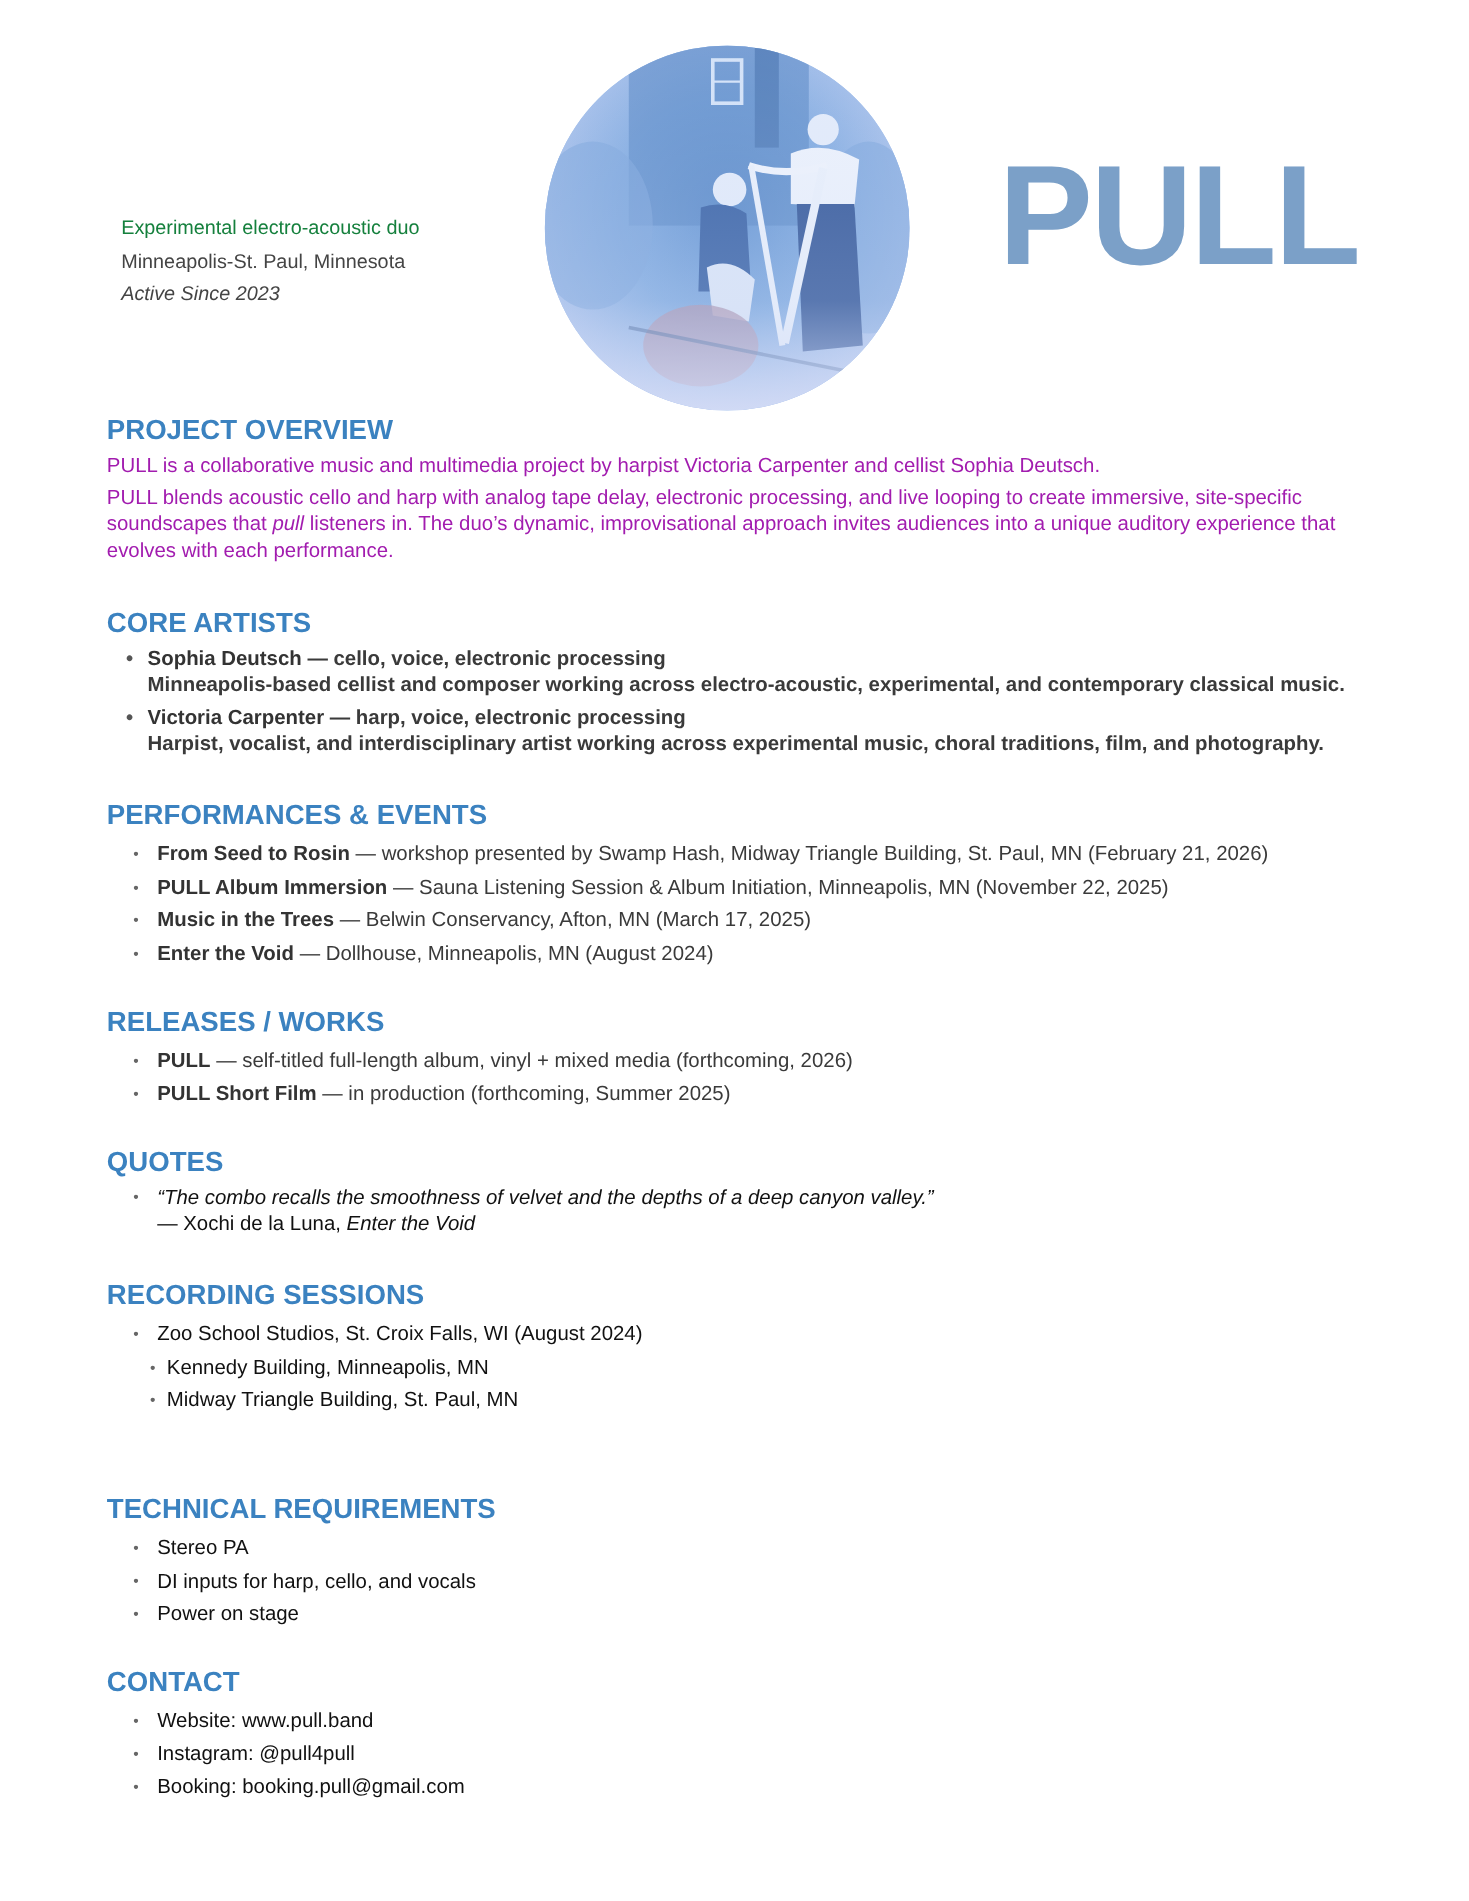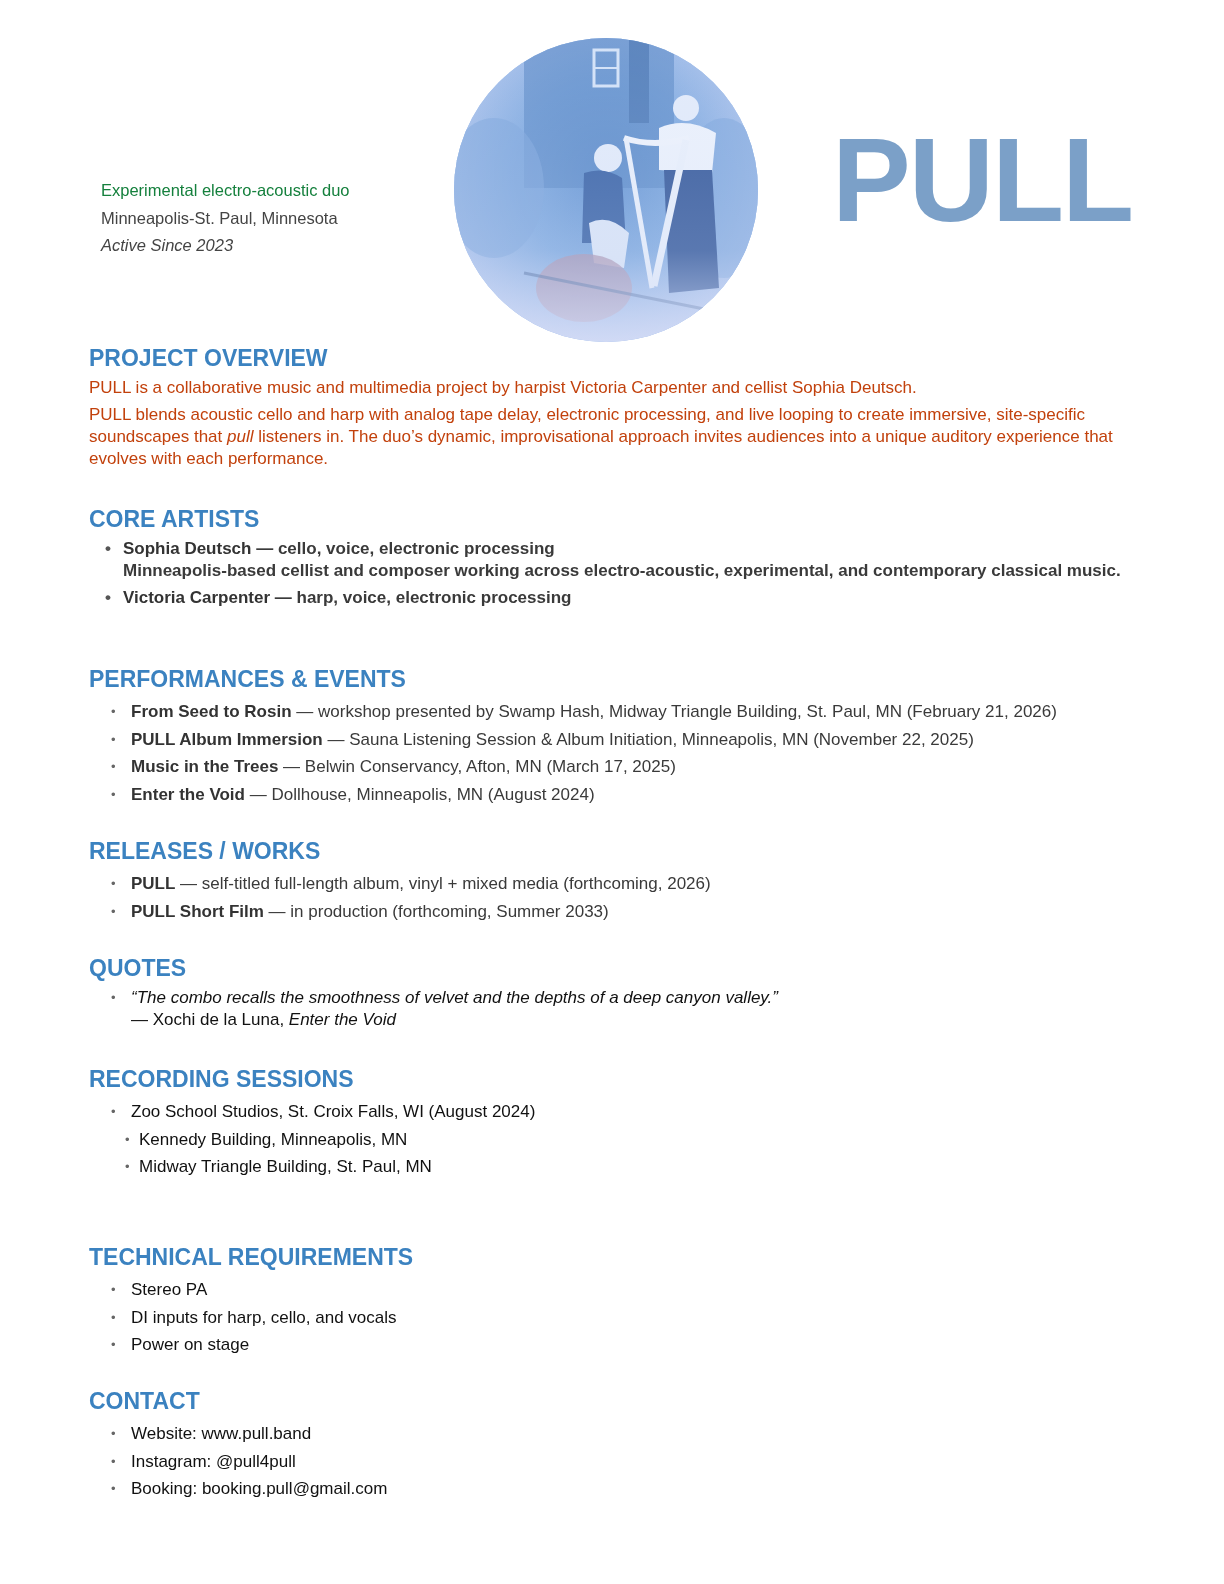--- a/index.html
+++ b/index.html
@@ -34,21 +34,21 @@
       font-weight: bold; font-size: 118px; line-height: 120px;
       color: #7ba0c8; letter-spacing: -2px;
     }
 
     .section { position: absolute; left: 89px; width: 1040px; }
     .section h2 {
       font-family: "Liberation Sans", sans-serif;
       font-weight: bold; font-size: 23px; line-height: 28px;
       color: #3b82c0; margin-bottom: 5px;
     }
-    .section p { font-size: 17px; line-height: 22px; color: #c2410c; margin-bottom: 5px; }
+    .section p { font-size: 17px; line-height: 22px; color: #a21caf; margin-bottom: 5px; }
     .section p em { font-style: italic; }
 
     ul.artists { list-style: none; padding-left: 16px; }
     ul.artists li { position: relative; padding-left: 18px; margin-bottom: 5px; font-size: 17px; line-height: 22px; font-weight: bold; }
     ul.artists li::before { content: "•"; position: absolute; left: 0; top: 0; color: #555; }
     ul.artists b { color: #333; }
 
     ul.bl { list-style: none; padding-left: 22px; }
     ul.bl li { position: relative; padding-left: 20px; font-size: 17px; line-height: 27.5px; }
     ul.bl li::before { content: "•"; position: absolute; left: 0; top: 0; color: #666; font-size: 13px; }
@@ -121,39 +121,40 @@
 
 <div class="section" style="top:505px;">
   <h2>CORE ARTISTS</h2>
   <ul class="artists">
     <li>
       <b>Sophia Deutsch</b><span> — cello, voice, electronic processing</span><br>
       <span>Minneapolis-based cellist and composer working across electro-acoustic, experimental, and contemporary classical music.</span>
     </li>
     <li>
       <b>Victoria Carpenter</b><span> — harp, voice, electronic processing</span><br>
+      <span>Harpist, vocalist, and interdisciplinary artist working across experimental music, choral traditions, film, and photography.</span>
     </li>
   </ul>
 </div>
 
 <div class="section" style="top:665px;">
   <h2>PERFORMANCES &amp; EVENTS</h2>
   <ul class="bl">
     <li><b>From Seed to Rosin</b><span> — workshop presented by Swamp Hash, Midway Triangle Building, St. Paul, MN (February 21, 2026)</span></li>
     <li><b>PULL Album Immersion</b><span> — Sauna Listening Session &amp; Album Initiation, Minneapolis, MN (November 22, 2025)</span></li>
     <li><b>Music in the Trees</b><span> — Belwin Conservancy, Afton, MN (March 17, 2025)</span></li>
     <li><b>Enter the Void</b><span> — Dollhouse, Minneapolis, MN (August 2024)</span></li>
   </ul>
 </div>
 
 <div class="section" style="top:837px;">
   <h2>RELEASES / WORKS</h2>
   <ul class="bl">
     <li><b>PULL</b><span> — self-titled full-length album, vinyl + mixed media (forthcoming, 2026)</span></li>
-    <li><b>PULL Short Film</b><span> — in production (forthcoming, Summer 2033)</span></li>
+    <li><b>PULL Short Film</b><span> — in production (forthcoming, Summer 2025)</span></li>
   </ul>
 </div>
 
 <div class="section" style="top:954px;">
   <h2>QUOTES</h2>
   <ul class="bl quotes">
     <li>
       <span class="quote-line1">“The combo recalls the smoothness of velvet and the depths of a deep canyon valley.”</span>
       <span class="quote-line2"><span>— Xochi de la Luna, </span><em>Enter the Void</em></span>
     </li>

